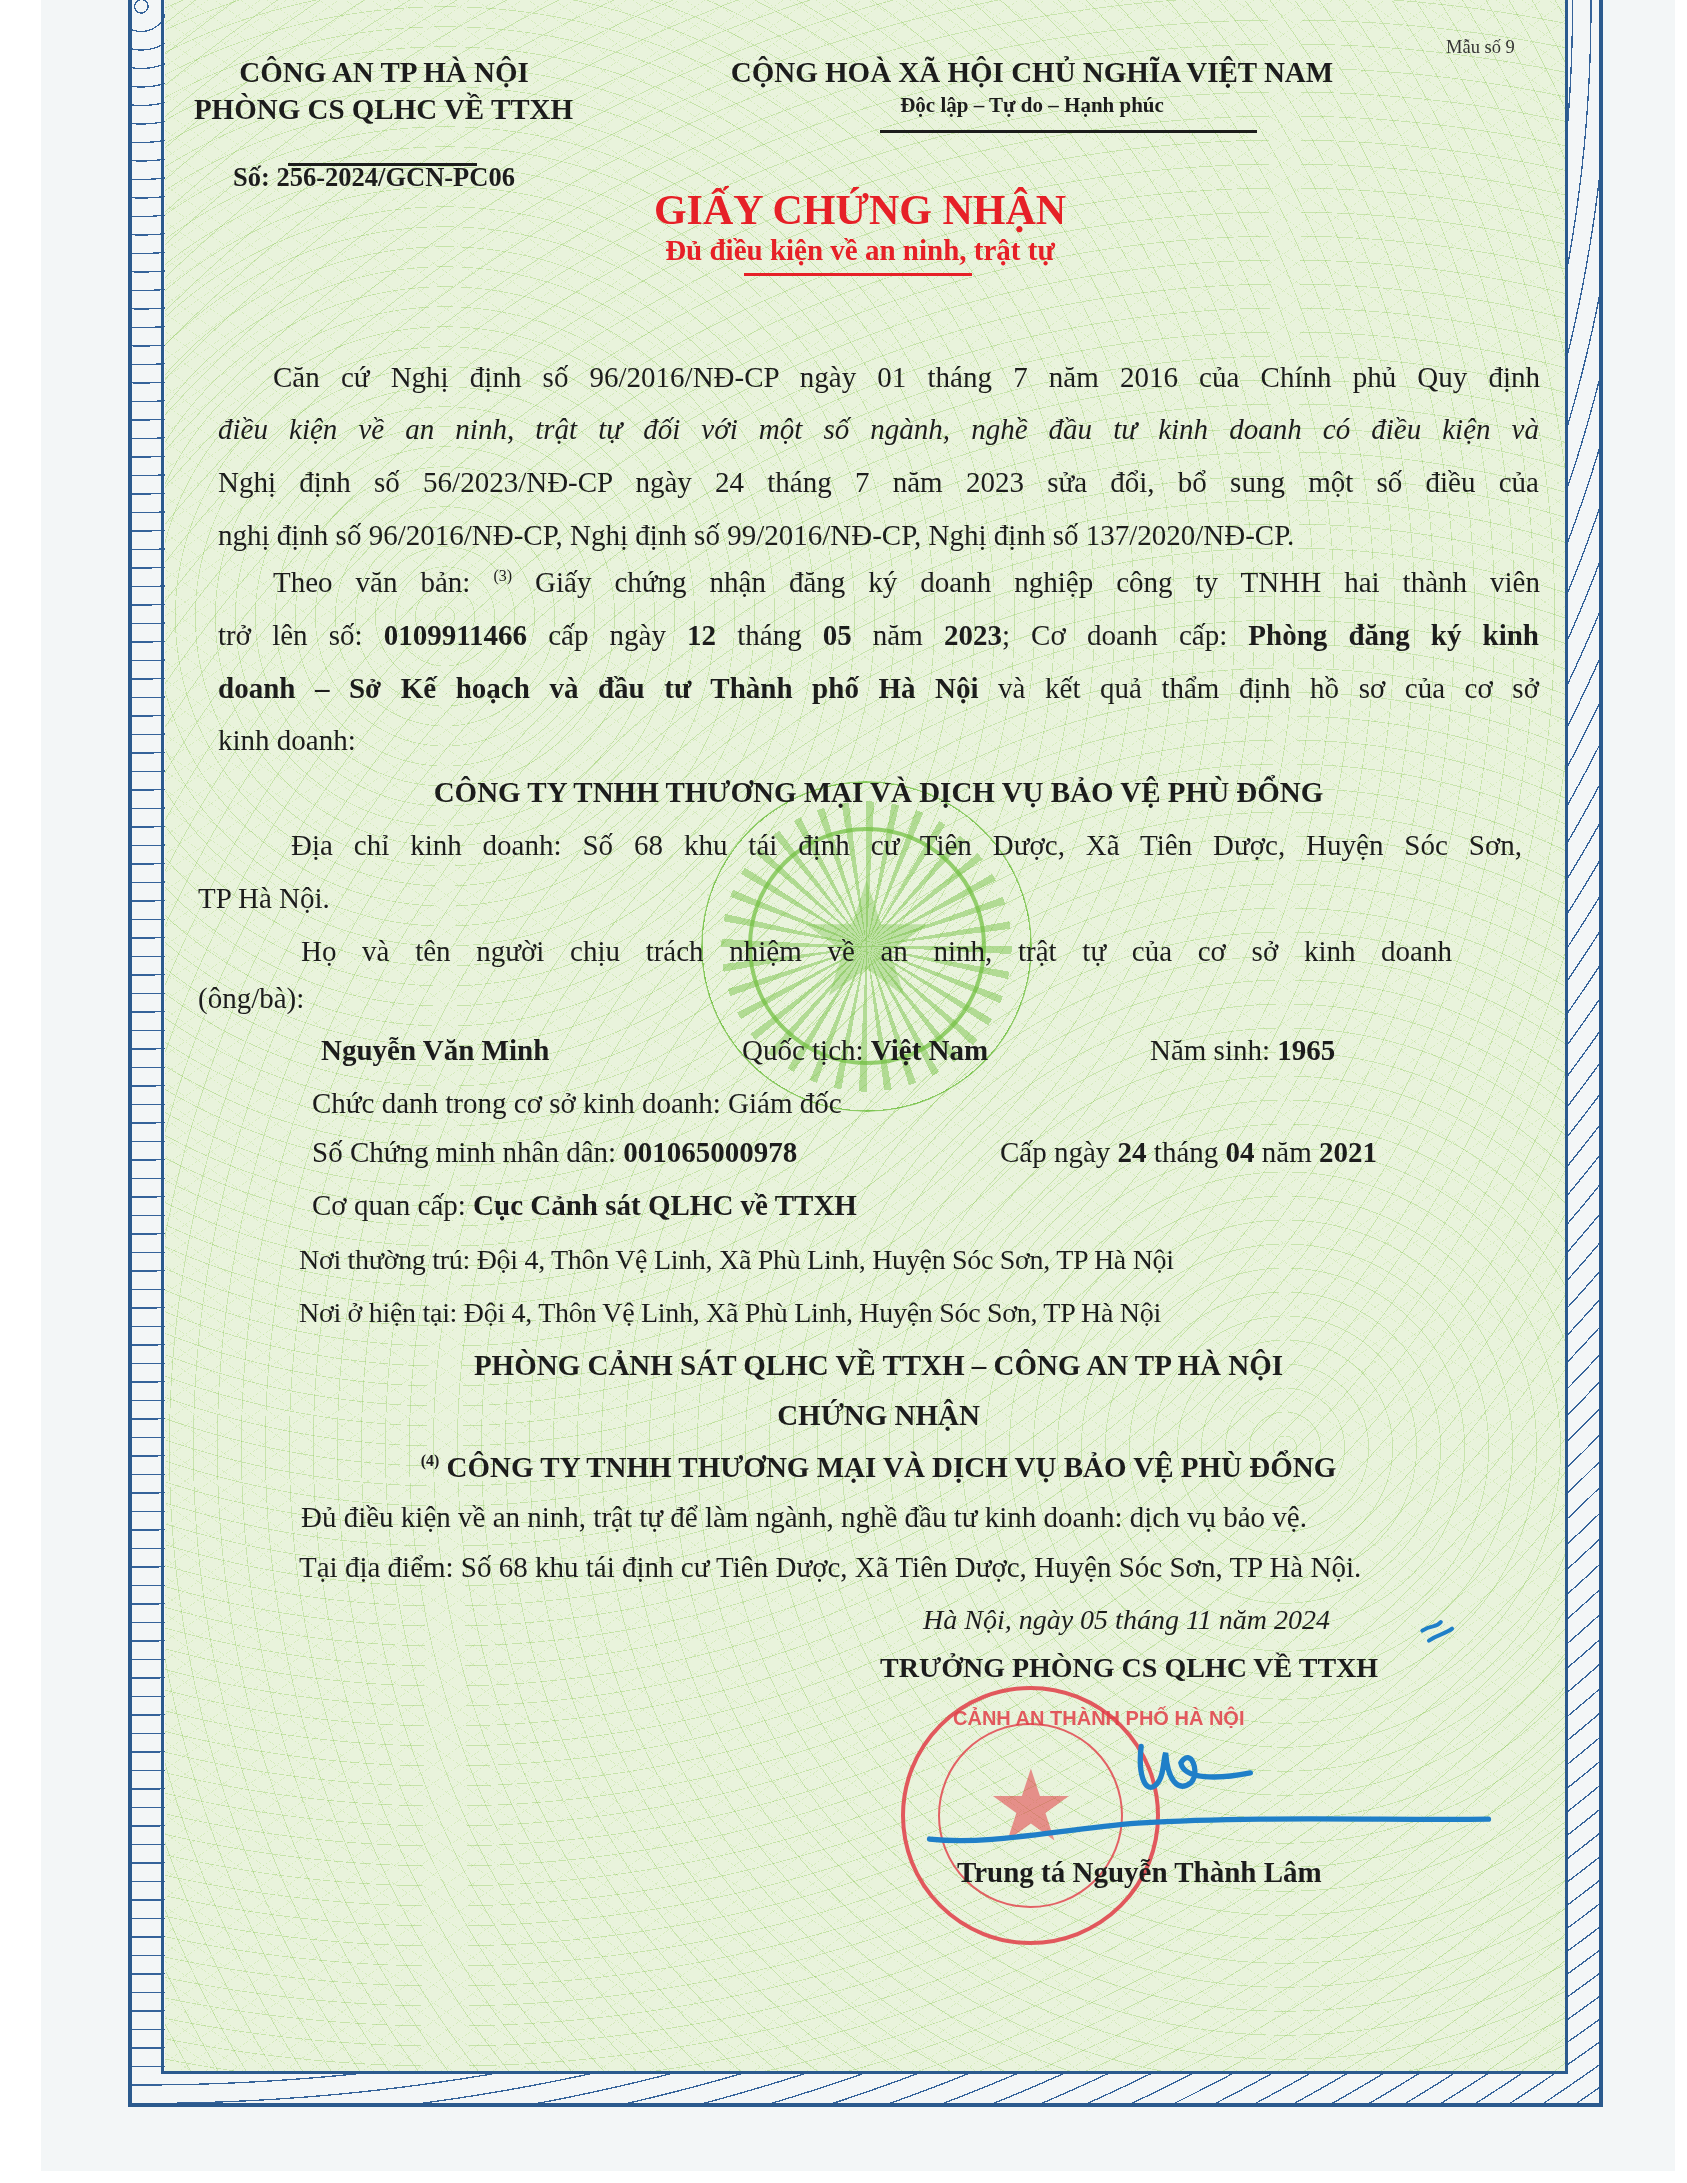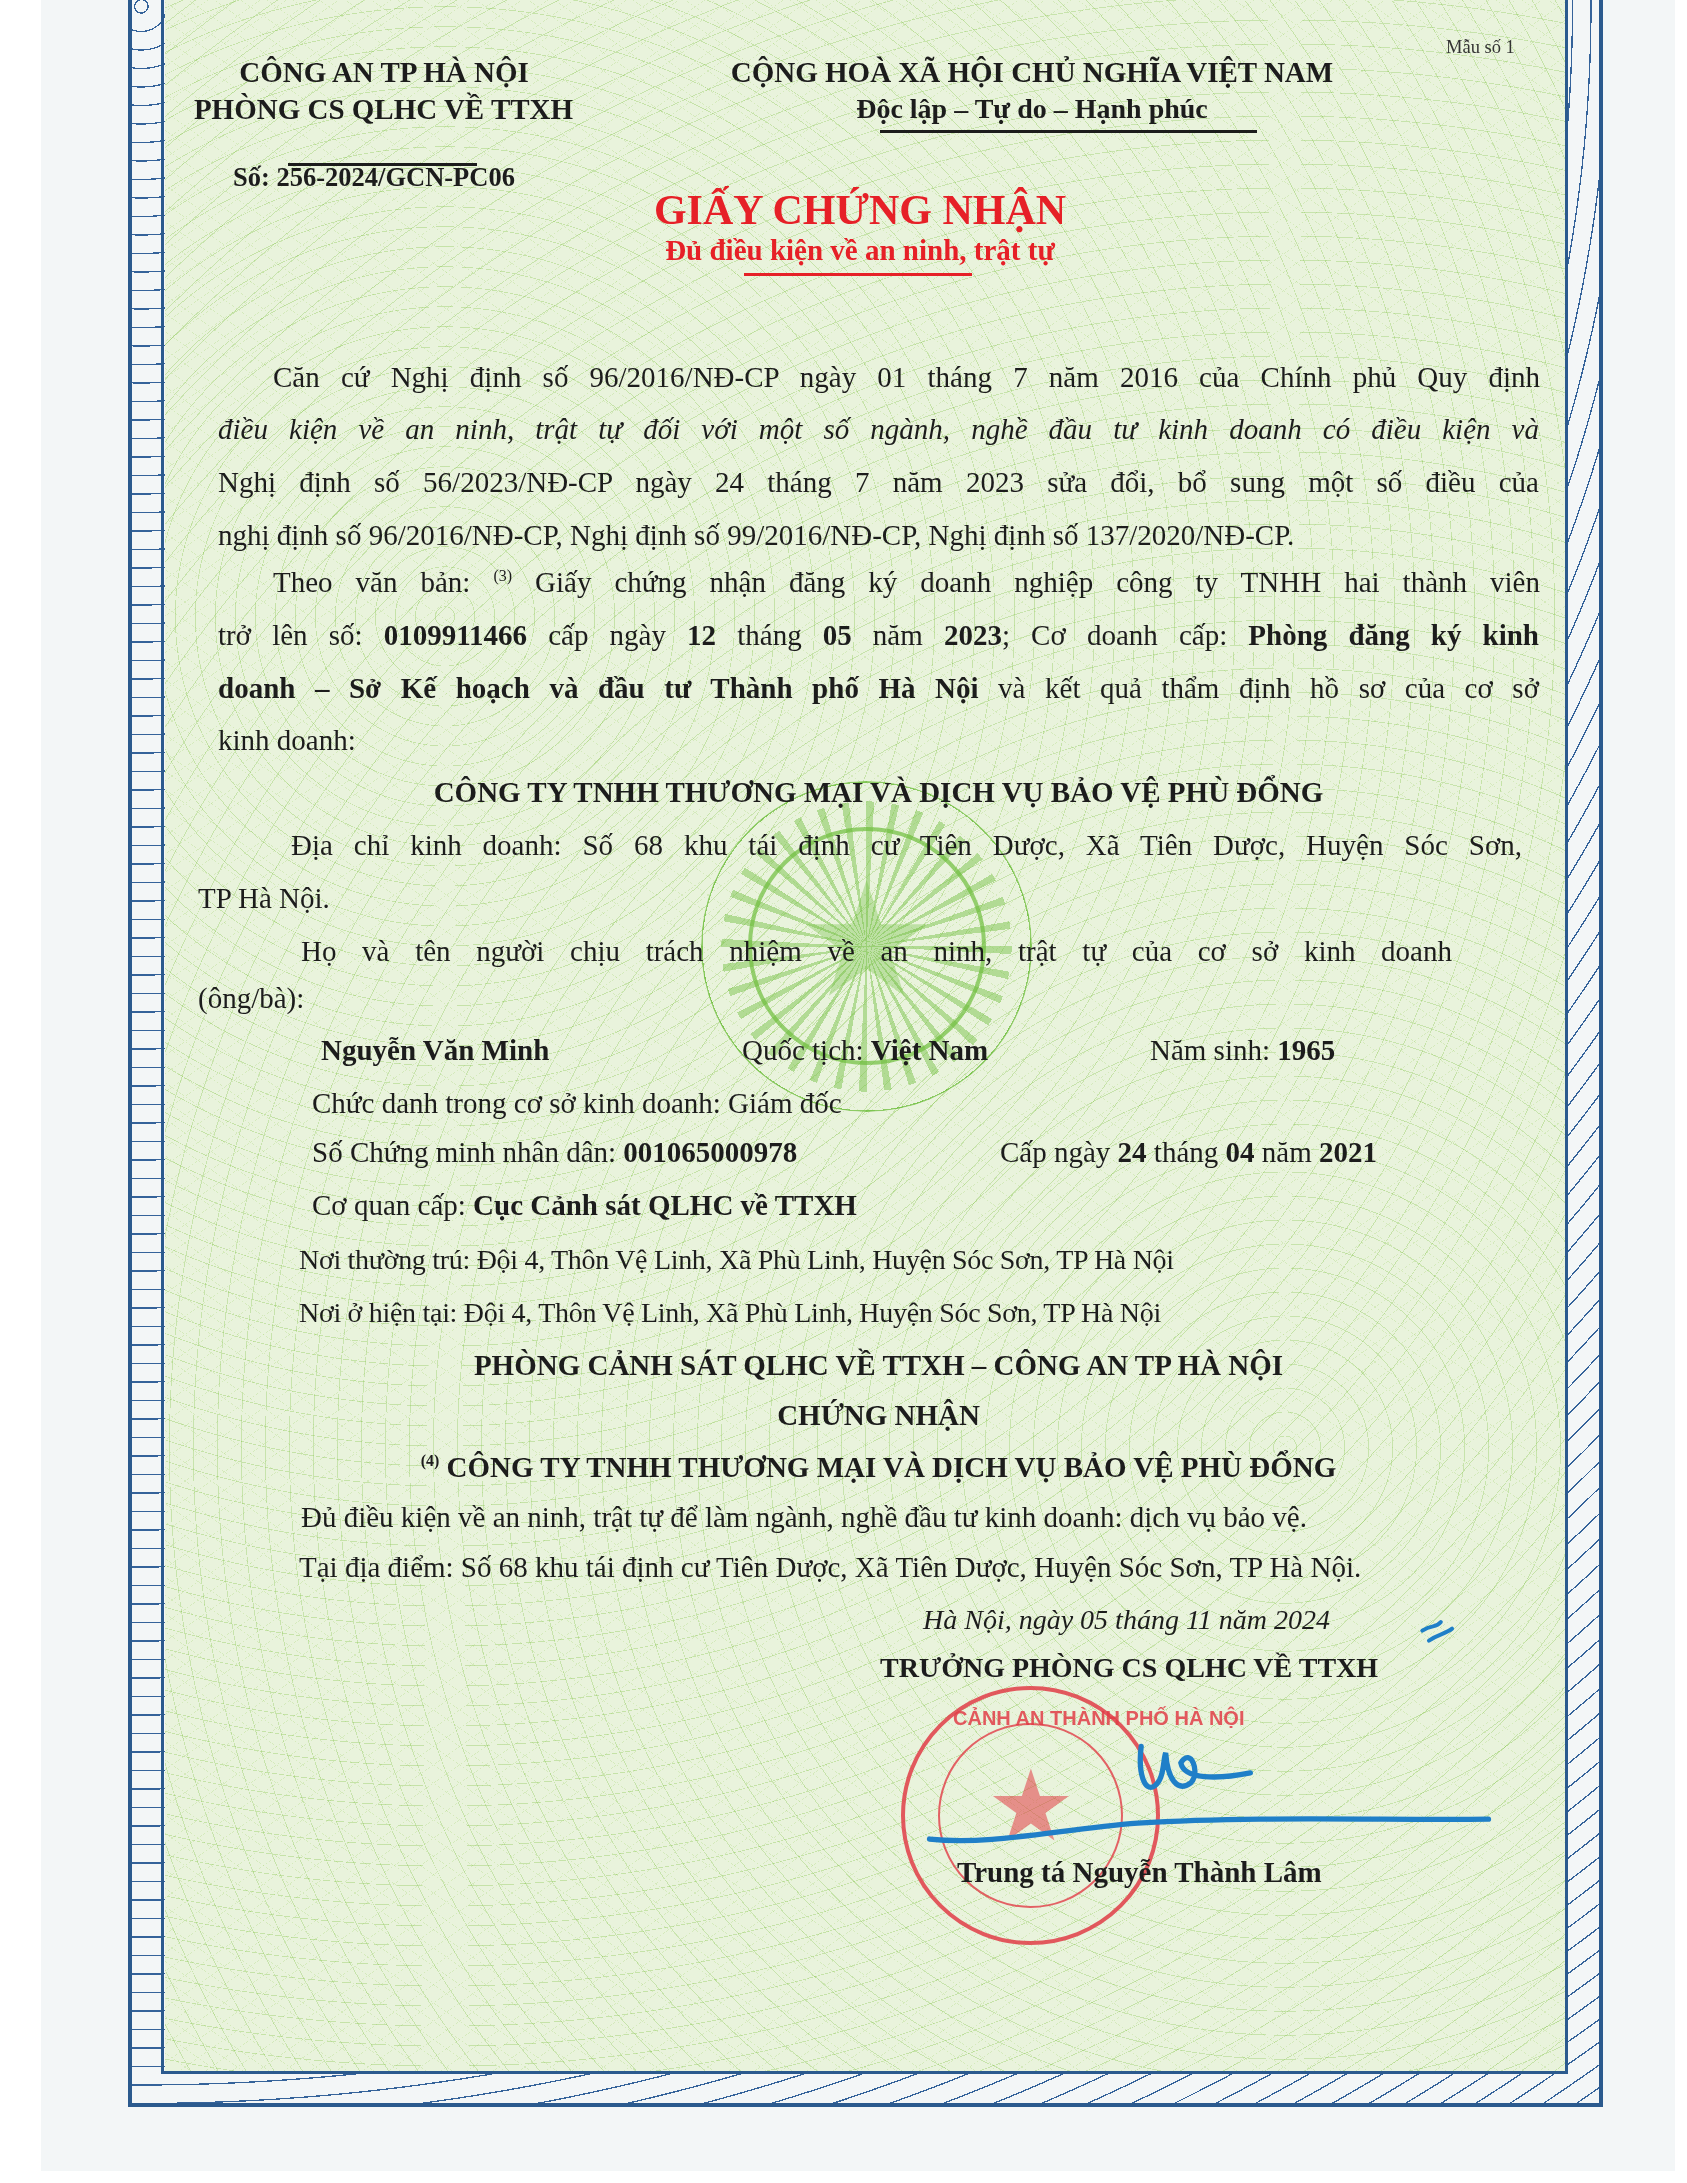--- a/index.html
+++ b/index.html
@@ -91,29 +91,29 @@
 
 <div class="paper"></div>
 <div class="frame"></div>
 <div class="frame-inner-line"></div>
 <div class="guilloche"></div>
 
 <div class="emblem"></div>
 <div class="emblem-ring"></div>
 <div class="emblem-star">★</div>
 
-<div class="t form-no" style="left:1446px; top:38px;">Mẫu số 1</div>
+<div class="t form-no" style="left:1446px; top:38px;">Mẫu số 9</div>
 
 <div class="t hdr c" style="left:192px; top:58px; width:384px;">CÔNG AN TP HÀ NỘI</div>
 <div class="t hdr c" style="left:185px; top:95px; width:397px;">PHÒNG CS QLHC VỀ TTXH</div>
 <div class="rule" style="left:288px; top:163px; width:189px;"></div>
 <div class="t hdr" style="left:233px; top:164px; font-size:26.5px;">Số: 256-2024/GCN-PC06</div>
 
 <div class="t hdr c" style="left:688px; top:58px; width:688px;">CỘNG HOÀ XÃ HỘI CHỦ NGHĨA VIỆT NAM</div>
-<div class="t hdr c" style="left:688px; top:95px; width:688px; font-size:28px;">Độc lập – Tự do – Hạnh phúc</div>
+<div class="t hdr c" style="left:688px; top:95px; width:688px; font-size:21px;">Độc lập – Tự do – Hạnh phúc</div>
 <div class="rule" style="left:880px; top:130px; width:377px;"></div>
 
 <div class="t title c" style="left:529px; top:189px; width:662px;">GIẤY CHỨNG NHẬN</div>
 <div class="t subtitle c" style="left:529px; top:236px; width:662px;text-align:center;">Đủ điều kiện về an ninh, trật tự</div>
 <div class="rule-red" style="left:744px; top:273px; width:228px;"></div>
 
 <div class="t justify" style="left:273px; top:363px; width:1267px;">Căn cứ Nghị định số 96/2016/NĐ-CP ngày 01 tháng 7 năm 2016 của Chính phủ Quy định</div>
 <div class="t justify" style="left:218px; top:415px; width:1321px;font-style:italic;">điều kiện về an ninh, trật tự đối với một số ngành, nghề đầu tư kinh doanh có điều kiện và</div>
 <div class="t justify" style="left:218px; top:468px; width:1321px;">Nghị định số 56/2023/NĐ-CP ngày 24 tháng 7 năm 2023 sửa đổi, bổ sung một số điều của</div>
 <div class="t" style="left:218px; top:521px;">nghị định số 96/2016/NĐ-CP, Nghị định số 99/2016/NĐ-CP, Nghị định số 137/2020/NĐ-CP.</div>

